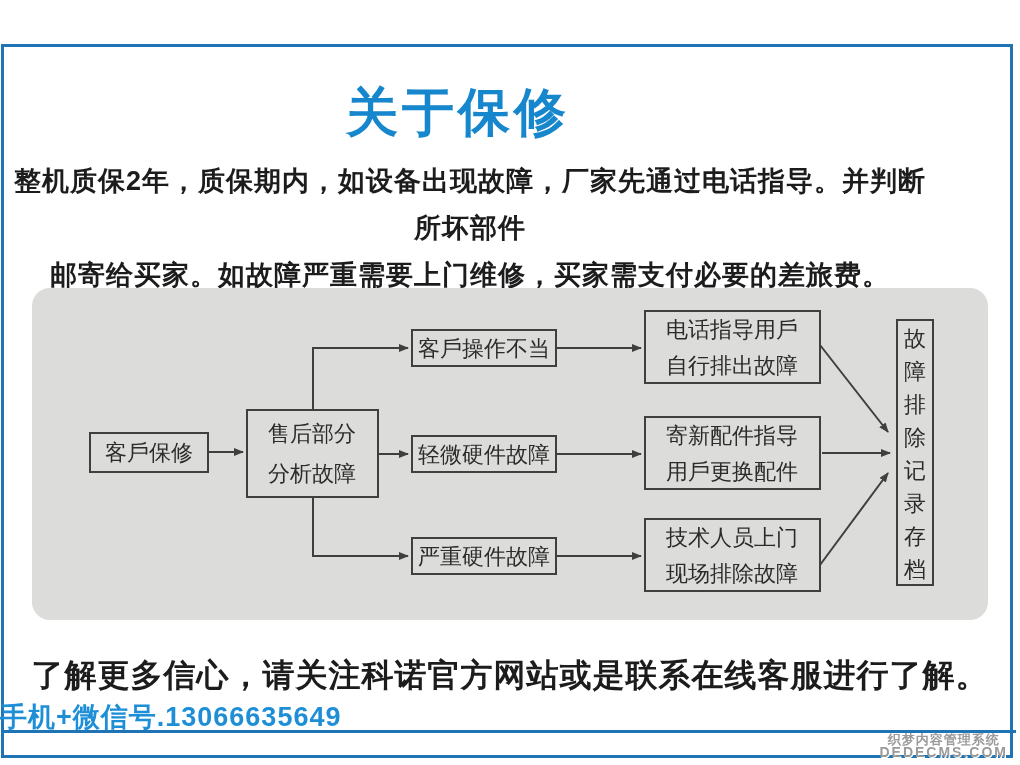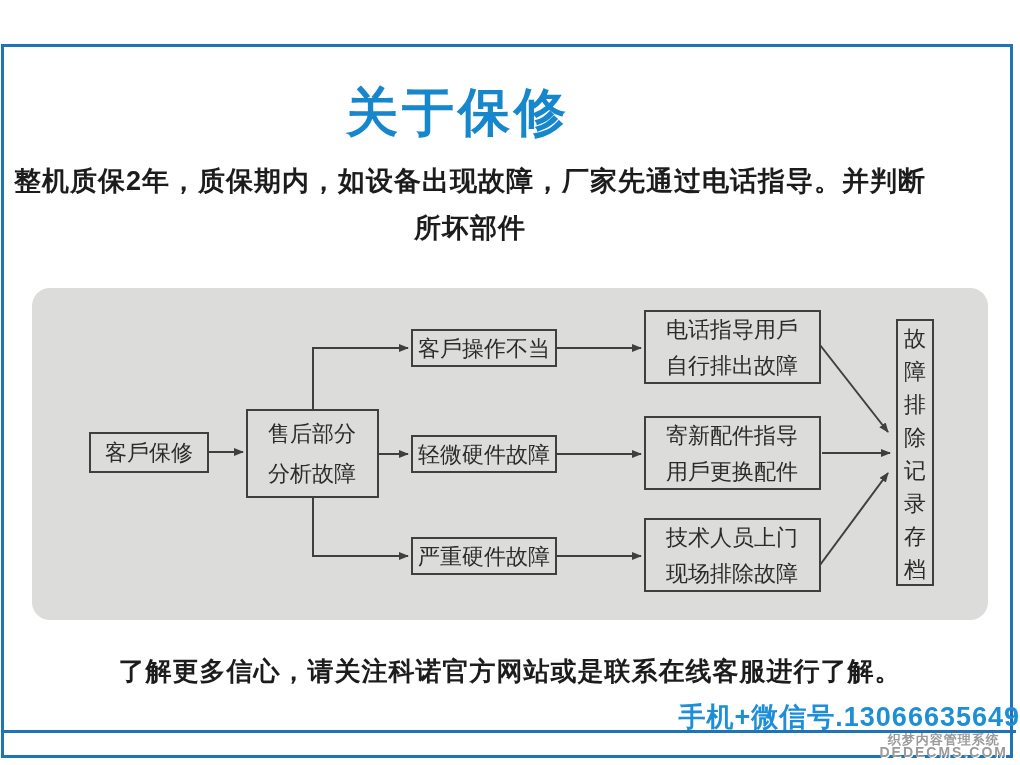--- a/index.html
+++ b/index.html
@@ -20,24 +20,24 @@
   }
   .intro{
     position:absolute;left:0;top:158px;width:940px;text-align:center;
     font-size:27px;font-weight:bold;color:#1c1c1c;line-height:47px;letter-spacing:1px;
   }
   .chart-wrap{
     position:absolute;left:32px;top:288px;width:956px;height:332px;
   }
   .footer-note{
     position:absolute;left:0;top:654px;width:1020px;text-align:center;
-    font-size:26px;font-weight:bold;color:#1c1c1c;letter-spacing:1px;
+    font-size:32px;font-weight:bold;color:#1c1c1c;letter-spacing:1px;
   }
   .contact{
-    position:absolute;left:0;top:699px;width:1020px;text-align:right;
+    position:absolute;left:0;top:699px;width:1020px;text-align:left;
     font-size:27px;font-weight:bold;color:#1e8fd6;letter-spacing:1px;
   }
   .watermark{
     position:absolute;right:12px;top:733px;text-align:center;line-height:13px;
     color:#9a9a9a;text-shadow:1px 1px 0 #ffffff;
   }
   .watermark .wm1{font-size:13px;font-weight:bold;letter-spacing:1px;}
   .watermark .wm2{font-size:14px;font-weight:bold;letter-spacing:2px;}
   svg text{
     font-family:"Liberation Sans","DejaVu Sans",sans-serif;
@@ -47,20 +47,21 @@
 </head>
 <body>
 
 <div class="frame"></div>
 <div class="footer-divider"></div>
 
 <h1 class="page-title">关于保修</h1>
 
 <div class="intro">
   <div>整机质保2年，质保期内，如设备出现故障，厂家先通过电话指导。并判断所坏部件</div>
+  <div>邮寄给买家。如故障严重需要上门维修，买家需支付必要的差旅费。</div>
 </div>
 
 <div class="chart-wrap">
   <svg width="956" height="332" viewBox="0 0 956 332">
     <defs>
       <marker id="arrow" markerUnits="userSpaceOnUse" markerWidth="11" markerHeight="9" refX="9" refY="4" orient="auto">
         <path d="M0,0 L10,4 L0,8 Z" fill="#3f3f3f"></path>
       </marker>
     </defs>
 

